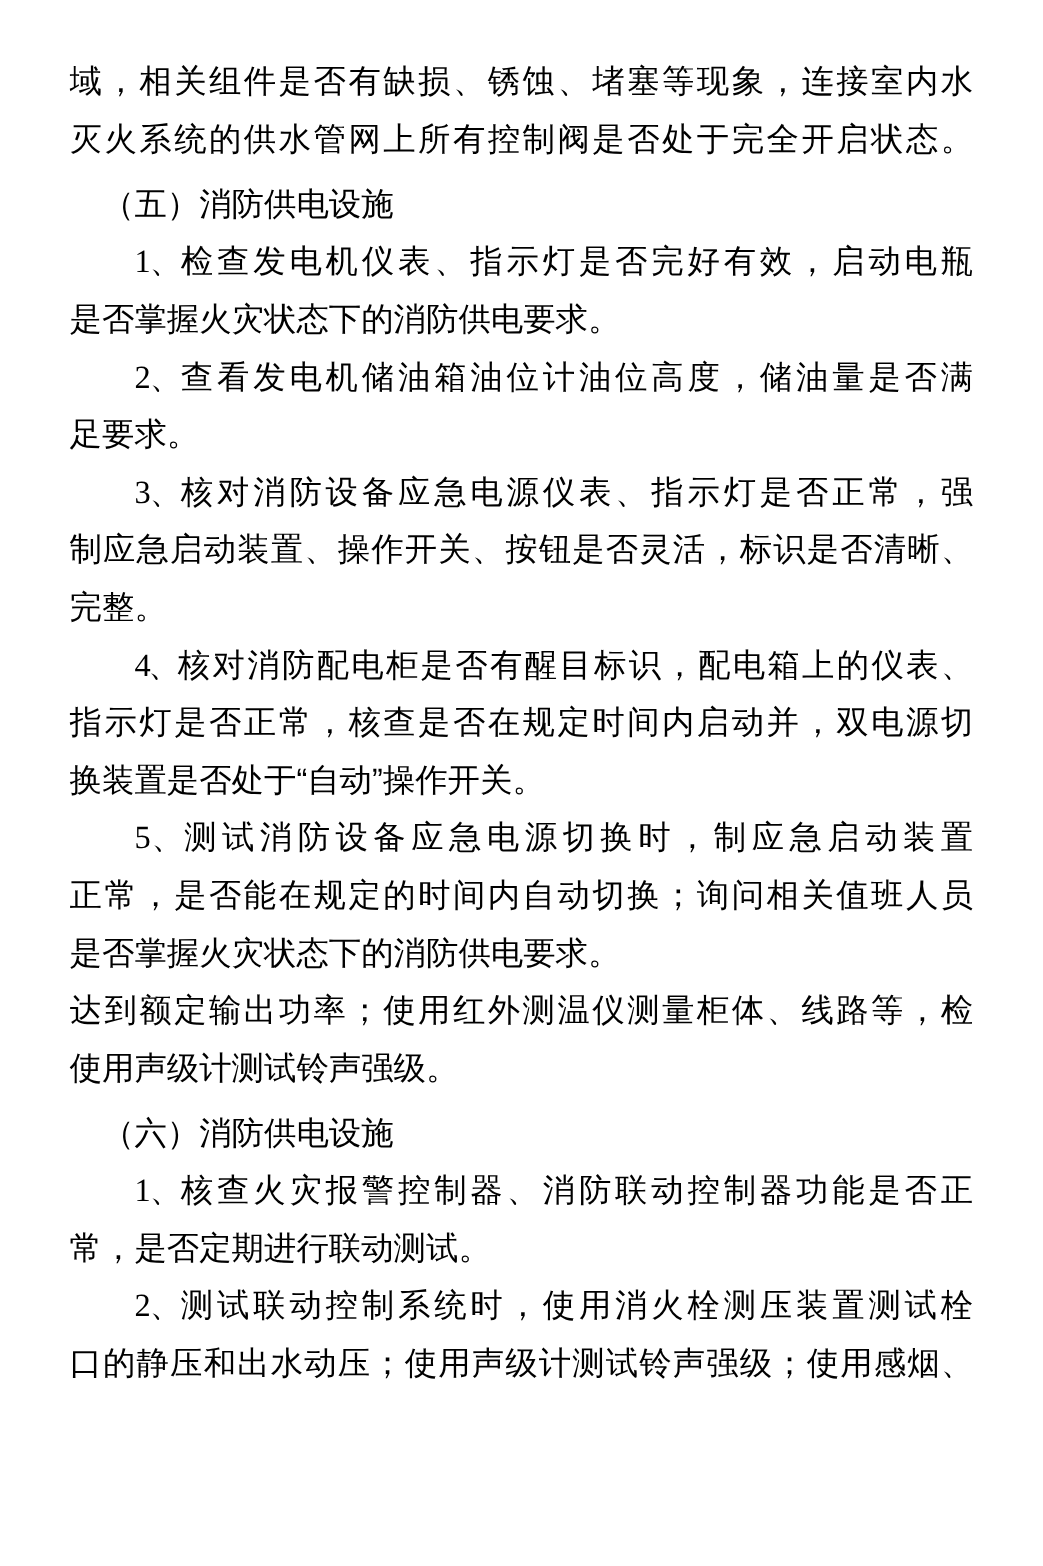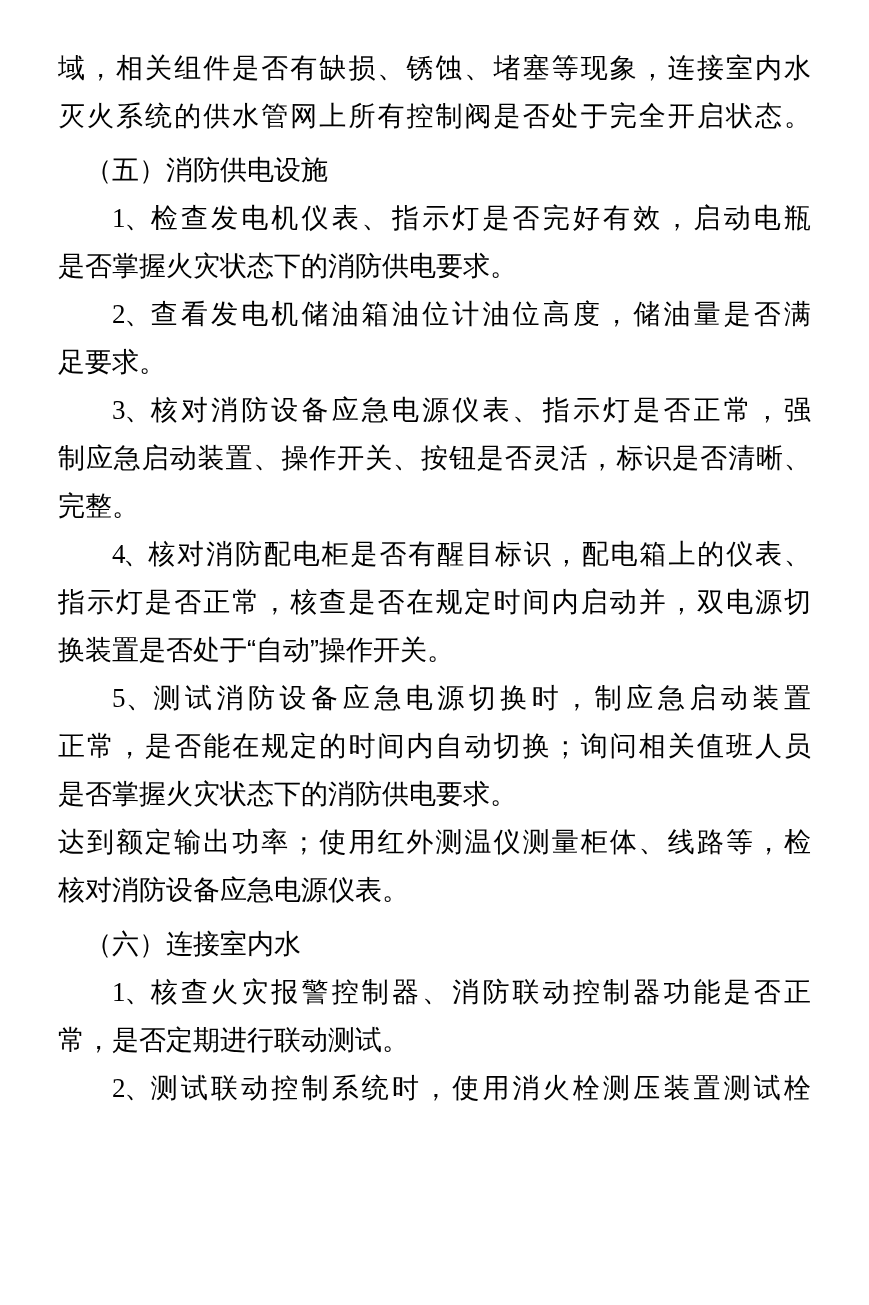--- a/index.html
+++ b/index.html
@@ -65,22 +65,23 @@
 
   <div class="line i2 j"><span class="num">4、</span><span>核对消防配电柜是否有醒目标识，配电箱上的仪表、</span></div>
   <div class="line j">指示灯是否正常，核查是否在规定时间内启动并，双电源切</div>
   <div class="line">换装置是否处于“自动”操作开关。</div>
 
   <div class="line i2 j"><span class="num">5、</span><span>测试消防设备应急电源切换时，制应急启动装置</span></div>
   <div class="line j">正常，是否能在规定的时间内自动切换；询问相关值班人员</div>
   <div class="line">是否掌握火灾状态下的消防供电要求。</div>
 
   <div class="line j">达到额定输出功率；使用红外测温仪测量柜体、线路等，检</div>
-  <div class="line">核对消防设备应急电源仪表。</div>
+  <div class="line">使用声级计测试铃声强级。</div>
 
-  <div class="line h">（六）连接室内水</div>
+  <div class="line h">（六）消防供电设施</div>
 
   <div class="line i2 j"><span class="num">1、</span><span>核查火灾报警控制器、消防联动控制器功能是否正</span></div>
   <div class="line">常，是否定期进行联动测试。</div>
 
   <div class="line i2 j"><span class="num">2、</span><span>测试联动控制系统时，使用消火栓测压装置测试栓</span></div>
+  <div class="line j">口的静压和出水动压；使用声级计测试铃声强级；使用感烟、</div>
 
 </div>
 
 </body></html>

